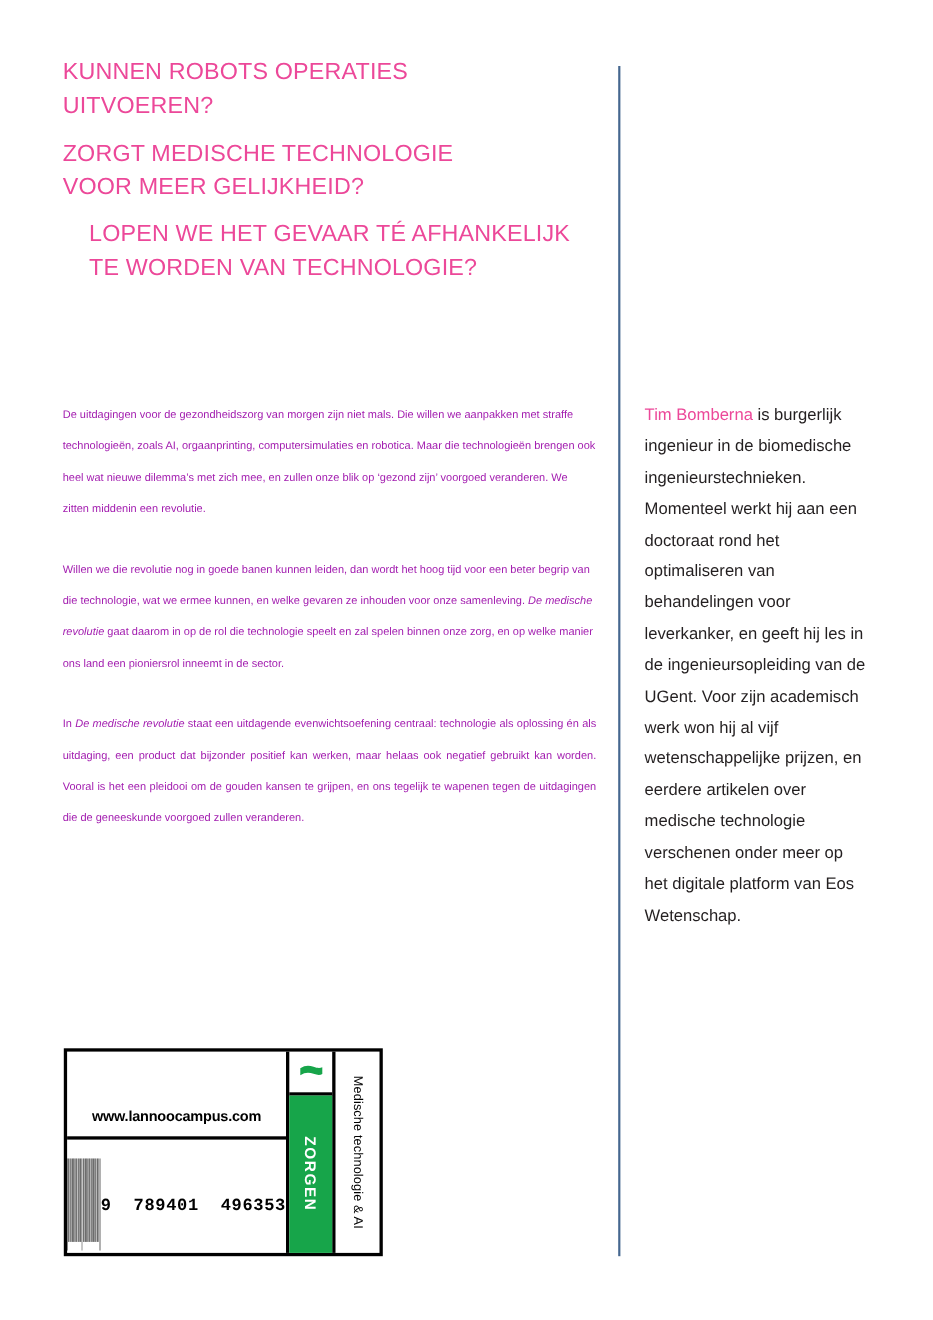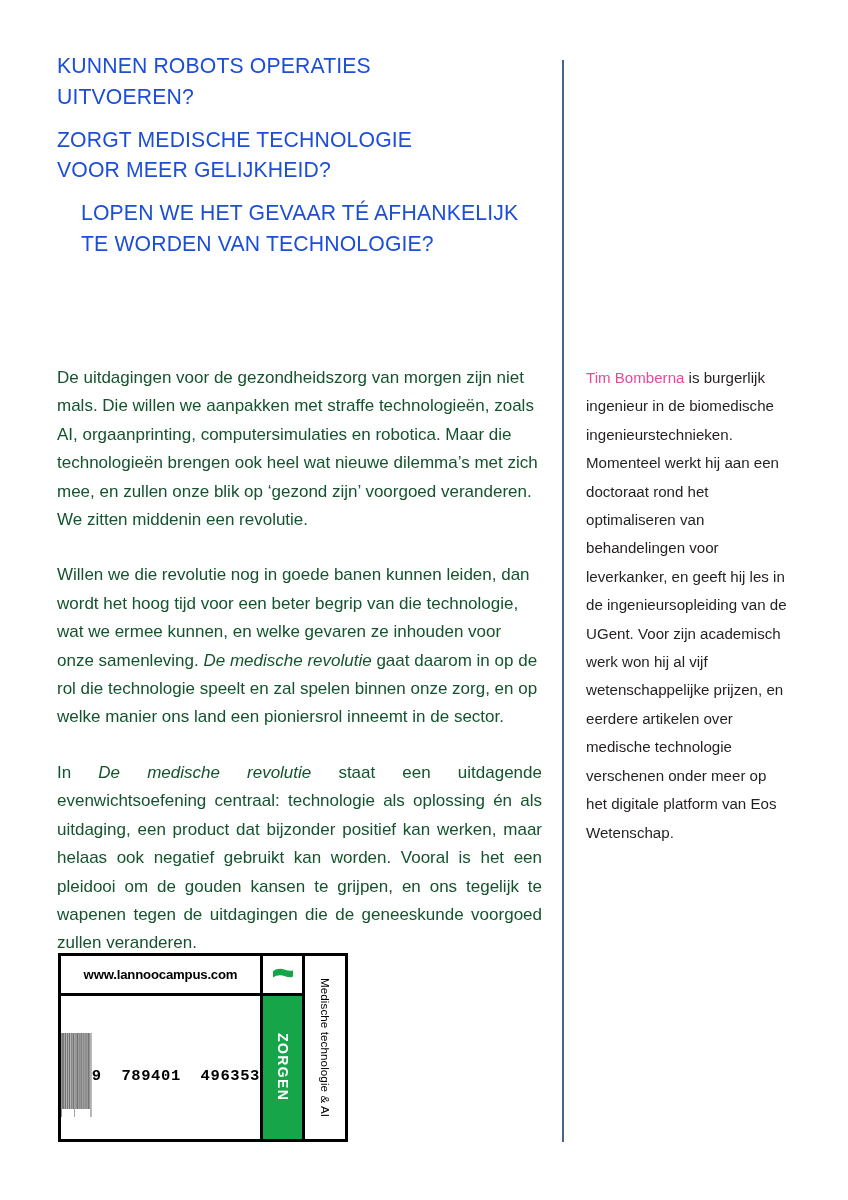--- a/index.html
+++ b/index.html
@@ -32,40 +32,40 @@
   }
 
   
   .headlines {
     position: absolute;
     left: 57px;
     top: 51px;
     width: 500px;
   }
   .headline {
-    color: #1d4ed8;
+    color: #ec4899;
     font-size: 21.2px;
     line-height: 30.6px;
     letter-spacing: 0.15px;
     font-weight: 400;
     margin: 0 0 12.5px 0;
     white-space: pre-line;
   }
   .headline:last-child { margin-bottom: 0; margin-left: 24px; }
 
   
   .body-copy {
     position: absolute;
     left: 57px;
     top: 364px;
     width: 485px;
   }
   .para {
-    color: #14532d;
-    font-size: 17px;
+    color: #a21caf;
+    font-size: 10px;
     line-height: 28.4px;
     margin: 0 0 27px 0;
     text-align: left;
   }
   .para.justified { text-align: justify; }
   .para:last-child { margin-bottom: 0; }
   .para i { font-style: italic; }
 
   
   .bio {
@@ -104,20 +104,21 @@
     height: 40px;
     border-bottom: 3px solid #000000;
     display: flex;
     align-items: center;
     justify-content: center;
     font-size: 13.2px;
     font-weight: 700;
     color: #000000;
     letter-spacing: -0.2px;
     box-sizing: border-box;
+    margin-top: 40px;
   }
   .isbn-barcode-area {
     flex: 1;
     display: flex;
     flex-direction: row;
     align-items: center;
     justify-content: flex-start;
     padding-top: 14px;
     box-sizing: border-box;
   }

